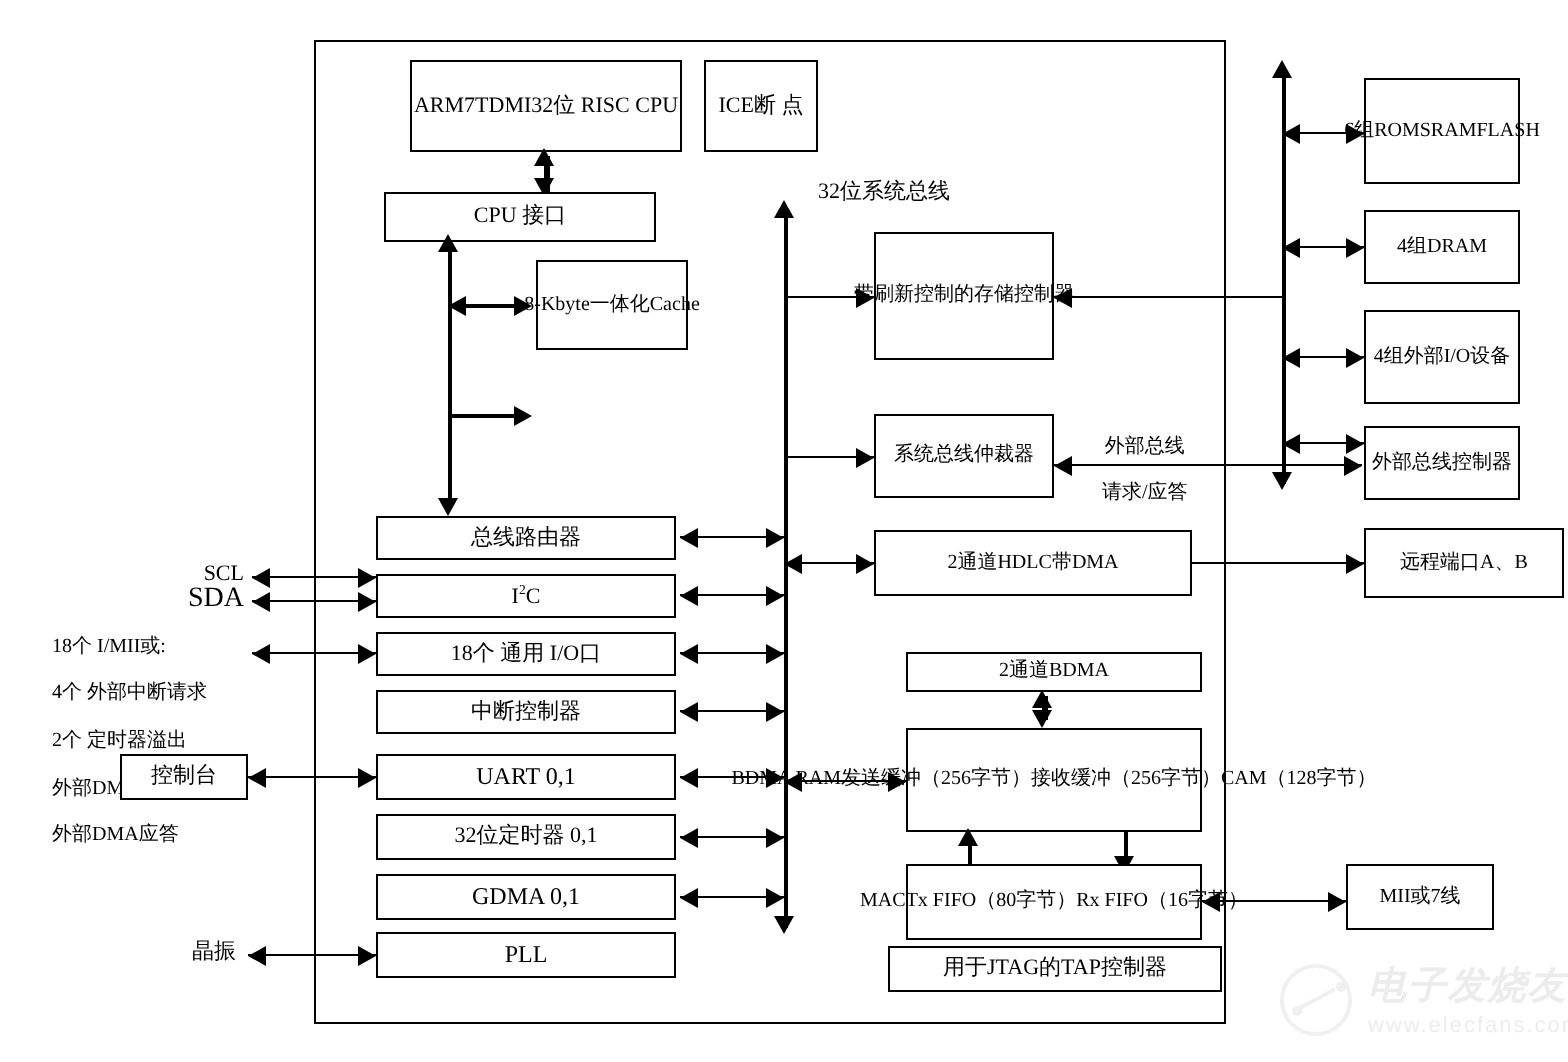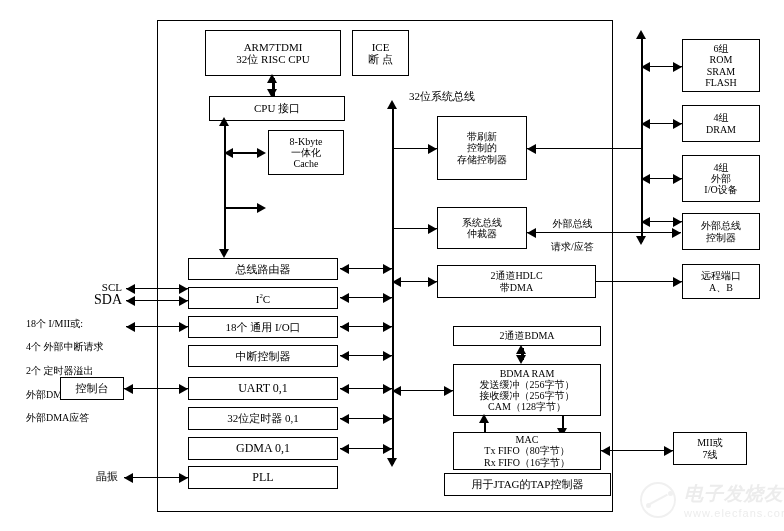--- a/index.html
+++ b/index.html
@@ -3,21 +3,21 @@
 <meta charset="utf-8">
 <style>
   html,body{margin:0;padding:0;background:#ffffff;}
   #root{
     position:relative;width:784px;height:531px;background:#ffffff;
     font-family:"Liberation Serif","DejaVu Serif",serif;
     color:#000;overflow:hidden;
   }
   .box{
     position:absolute;border:1px solid #000;background:#fff;
-    display:flex;flex-direction:column;align-items:center;justify-content:center;
+    display:flex;flex-direction:row;align-items:center;justify-content:center;
     text-align:center;line-height:1.12;box-sizing:border-box;
   }
   .box .ln{display:block;white-space:nowrap;}
   .lbl{
     position:absolute;white-space:pre;line-height:1.12;text-align:left;
   }
   .lbl.center{text-align:center;}
   .lbl.right{text-align:right;}
   
   #chip{position:absolute;border:1px solid #000;box-sizing:border-box;background:transparent;}
@@ -60,21 +60,21 @@
 
   <div class="box" style="left:352px;top:30px;width:57px;height:46px;font-size:11px;">
     <span class="ln">ICE</span>
     <span class="ln">断 点</span>
   </div>
 
   <div class="vline" style="left:272px;top:78px;height:18px;border-left-width:3px;"></div>
   <div class="ar ar-u" style="left:267px;top:74px;"></div>
   <div class="ar ar-d" style="left:267px;top:89px;"></div>
 
-  <div class="box" style="left:209px;top:96px;width:136px;height:25px;font-size:11px;">
+  <div class="box" style="left:192px;top:96px;width:136px;height:25px;font-size:11px;">
     <span class="ln">CPU 接口</span>
   </div>
 
   <div class="box" style="left:268px;top:130px;width:76px;height:45px;font-size:10px;">
     <span class="ln">8-Kbyte</span>
     <span class="ln">一体化</span>
     <span class="ln">Cache</span>
   </div>
 
 
@@ -264,21 +264,21 @@
   <div class="ar ar-r" style="left:673px;top:174px;"></div>
 
   <div class="box" style="left:682px;top:213px;width:78px;height:37px;font-size:10px;">
     <span class="ln">外部总线</span>
     <span class="ln">控制器</span>
   </div>
   <div class="hline" style="left:641px;top:221px;width:41px;"></div>
   <div class="ar ar-l" style="left:641px;top:217px;"></div>
   <div class="ar ar-r" style="left:673px;top:217px;"></div>
 
-  <div class="box" style="left:682px;top:264px;width:78px;height:35px;font-size:10px;">
+  <div class="box" style="left:682px;top:264px;width:100px;height:35px;font-size:10px;">
     <span class="ln">远程端口</span>
     <span class="ln">A、B</span>
   </div>
 
   <div class="box" style="left:673px;top:432px;width:74px;height:33px;font-size:10px;">
     <span class="ln">MII或</span>
     <span class="ln">7线</span>
   </div>
 
   <div class="lbl right" style="left:78px;top:281px;width:44px;font-size:11px;">SCL</div>

